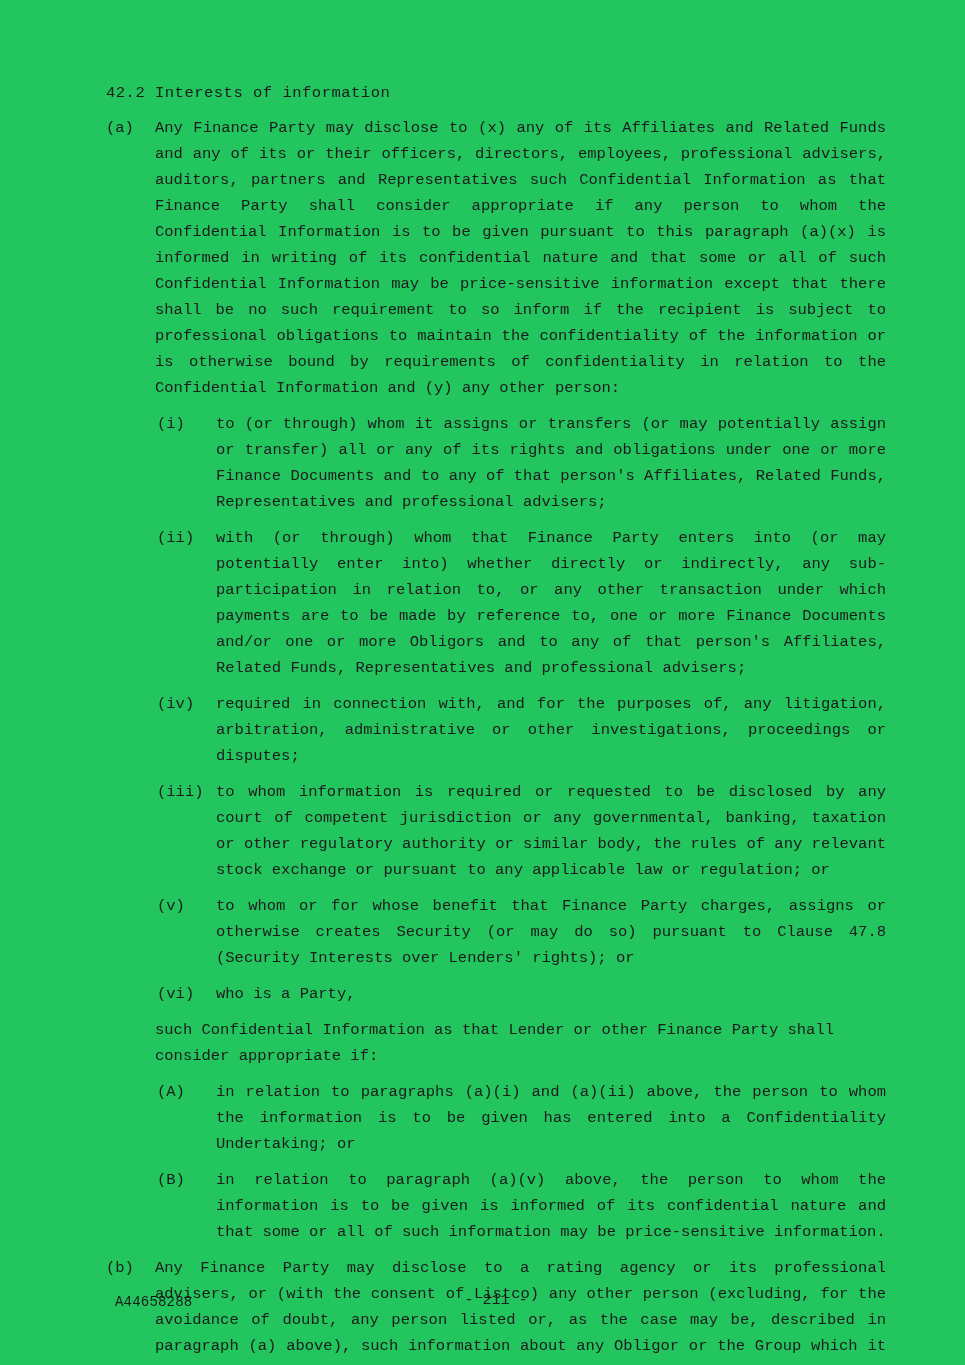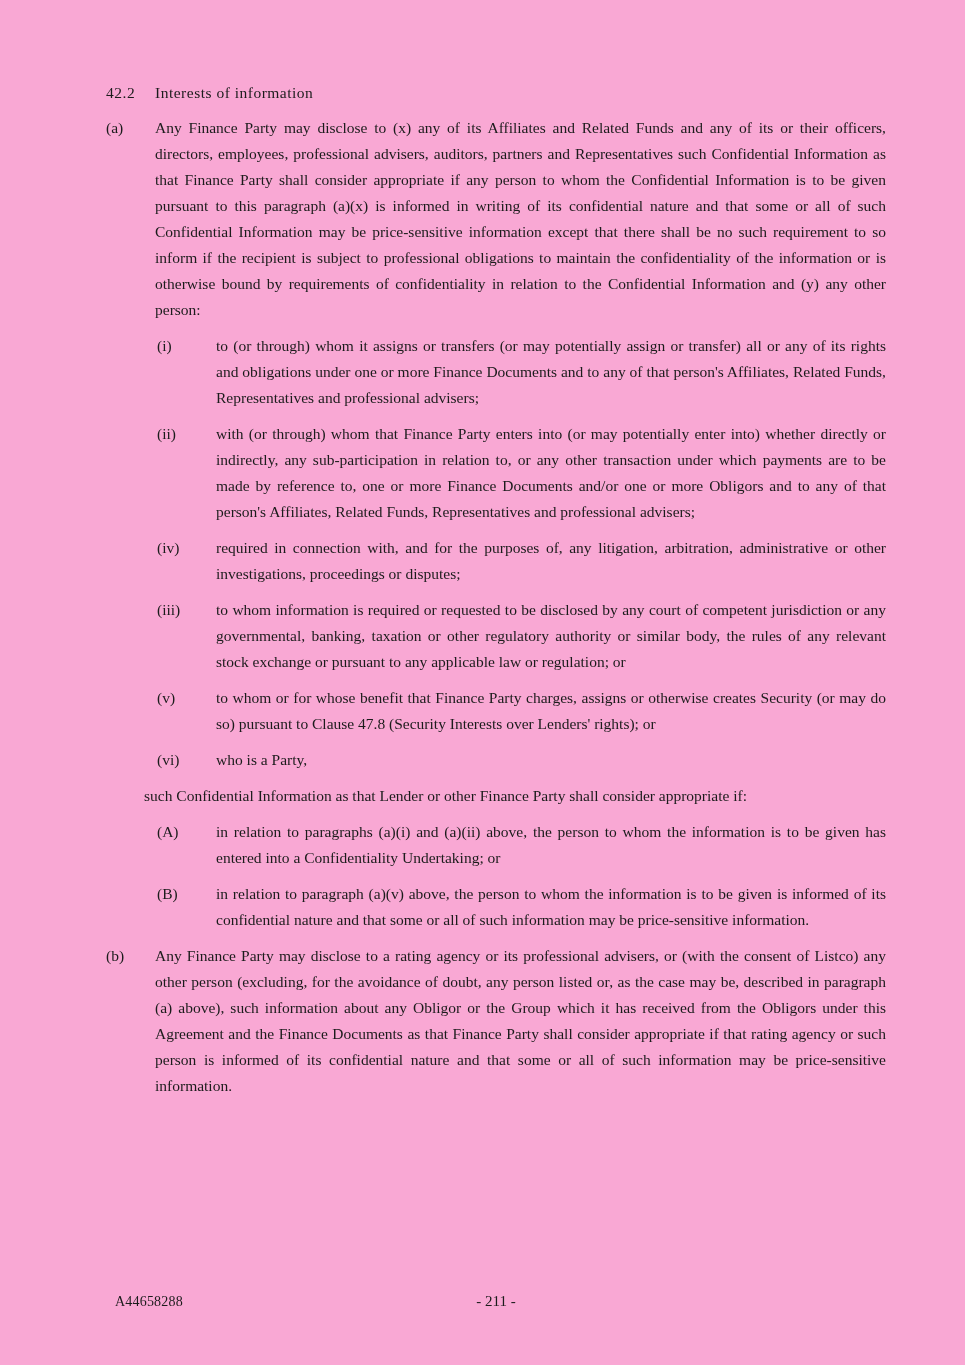--- a/index.html
+++ b/index.html
@@ -4,22 +4,22 @@
 <style>
   html, body {
     margin: 0;
     padding: 0;
     background: #ffffff;
   }
   .page {
     position: relative;
     width: 965px;
     height: 1365px;
-    background: #f9a8d4;
-    font-family: Liberation Serif, serif;
+    background: #22c55e;
+    font-family: Liberation Mono, monospace;
     font-size: 15.5px;
     line-height: 26px;
     color: #1c1c1c;
     overflow: hidden;
   }
   .content {
     position: absolute;
     left: 106px;
     top: 80px;
     width: 780px;
@@ -44,21 +44,21 @@
     text-align: justify;
     text-justify: inter-word;
   }
   .level2 {
     margin-left: 51px;
   }
   .level2 .label {
     flex: 0 0 59px;
   }
   .cont {
-    margin-left: 38px;
+    margin-left: 49px;
     margin-bottom: 10px;
   }
   .footer-id {
     position: absolute;
     left: 115px;
     top: 1294px;
     font-size: 14px;
     line-height: 16px;
     letter-spacing: 0.2px;
   }

